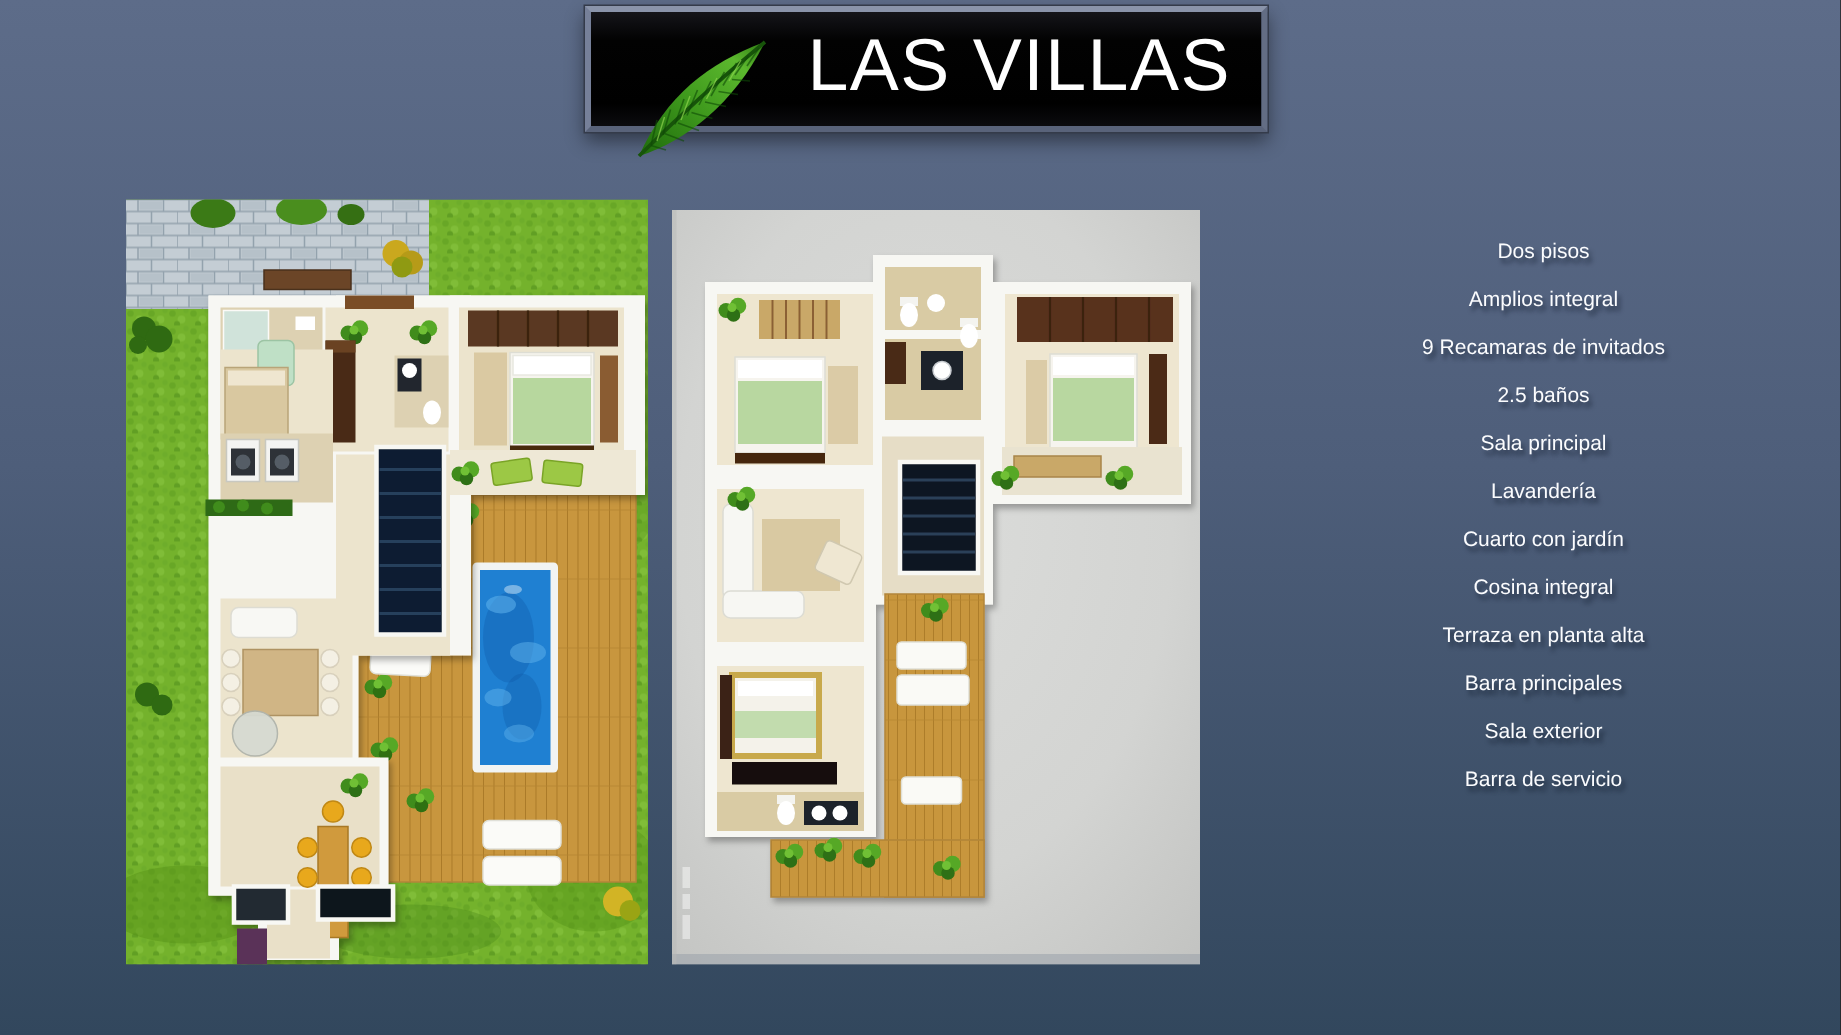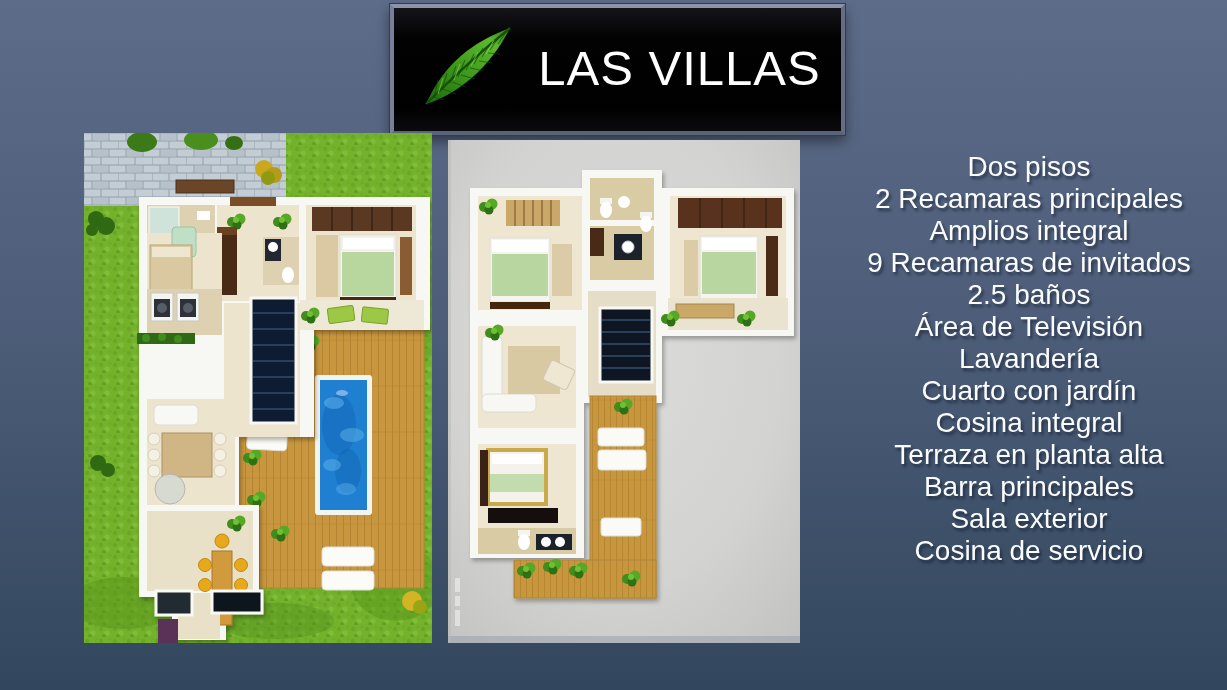--- a/index.html
+++ b/index.html
@@ -3,42 +3,42 @@
 <meta charset="utf-8">
 <style>
   html,body{margin:0;padding:0;background:#222;}
   .slide{
     position:relative;width:1227px;height:690px;overflow:hidden;
     background:linear-gradient(180deg,var(--background-top,#5d6c89) 0%,#4e5e7a 45%,var(--background-bottom,#32475d) 100%);
     font-family:"Liberation Sans",sans-serif;
   }
   
   .banner{
-    position:absolute;left:390px;top:4px;width:455px;height:131px;box-sizing:border-box;
+    position:absolute;left:390px;top:4px;width:455px;height:84px;box-sizing:border-box;
     background:linear-gradient(180deg,#15151a 0%,#020202 25%,#000 80%,#0b0b0e 100%);
     border:4px solid;border-color:#8a94aa #636d84 #59637a #768099;
     outline:1px solid #343b4a;
     box-shadow:0 6px 12px rgba(0,0,0,.45);
   }
   .banner-title{
     position:absolute;left:138px;right:14px;top:50%;transform:translateY(-53%);
     text-align:center;color:var(--title-text,#fff);font-size:49px;font-weight:400;
     letter-spacing:1px;white-space:nowrap;
   }
   .banner-leaf{position:absolute;left:22px;top:8px;}
   
   .figure{position:absolute;display:block;}
   .figure-left{left:84px;top:133px;width:348px;height:510px;}
   .figure-right{left:448px;top:140px;width:352px;height:503px;}
   .figure svg{display:block;}
   
   .features{position:absolute;left:843px;top:151px;width:372px;}
   .feature{
     height:32px;line-height:32px;text-align:center;
-    font-size:28px;color:var(--feature-text,#fbfcfe);
+    font-size:14px;color:var(--feature-text,#fbfcfe);
     text-shadow:2px 3px 3px rgba(10,18,32,.55);
     white-space:nowrap;
   }
 </style>
 </head>
 <body>
 
 <div class="slide">
 
   <div class="banner">
@@ -440,27 +440,26 @@
           <use href="#plant" transform="translate(78,430)"></use>
           <use href="#plant" transform="translate(104,426)"></use>
           <use href="#plant" transform="translate(130,430)"></use>
         </g>
       </g>
     </svg>
   </div>
 
   <div class="features">
     <div class="feature">Dos pisos</div>
-    <div class="feature">2 Recamaras principales</div>
     <div class="feature">Amplios integral</div>
     <div class="feature">9 Recamaras de invitados</div>
     <div class="feature">2.5 baños</div>
-    <div class="feature">Área de Televisión</div>
+    <div class="feature">Sala principal</div>
     <div class="feature">Lavandería</div>
     <div class="feature">Cuarto con jardín</div>
     <div class="feature">Cosina integral</div>
     <div class="feature">Terraza en planta alta</div>
     <div class="feature">Barra principales</div>
     <div class="feature">Sala exterior</div>
-    <div class="feature">Cosina de servicio</div>
+    <div class="feature">Barra de servicio</div>
   </div>
 
 </div>
 
 </body></html>

